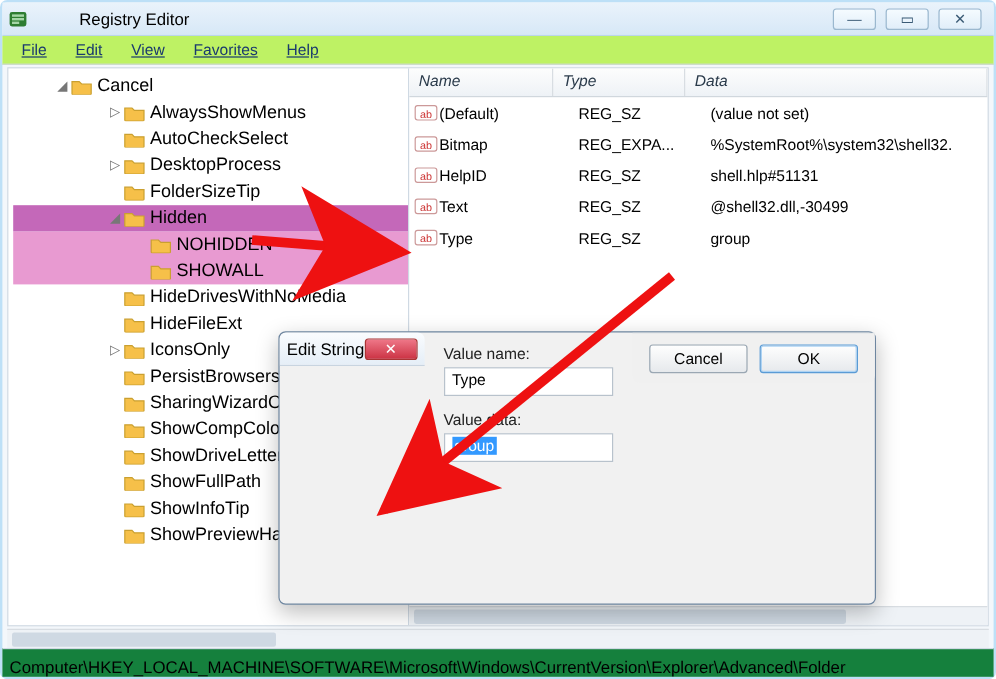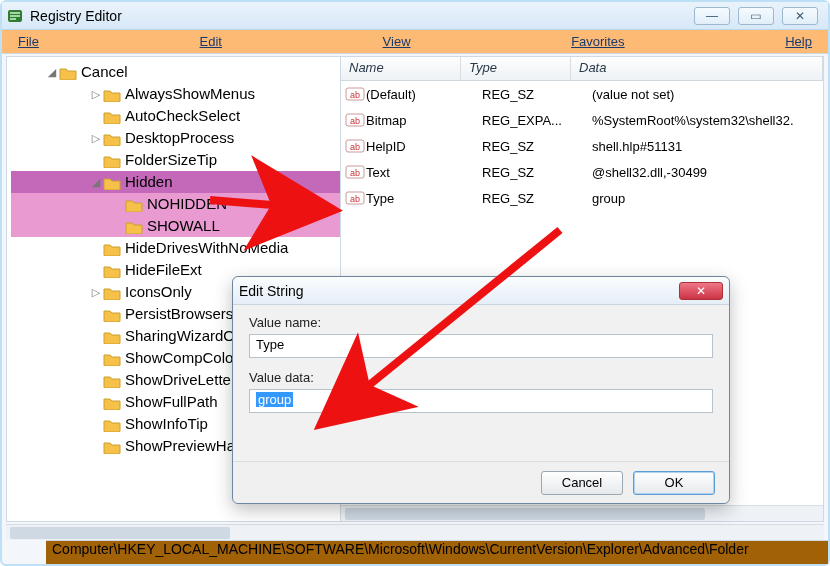--- a/index.html
+++ b/index.html
@@ -23,20 +23,21 @@
     display: flex;
     flex-direction: column;
   }
   .titlebar {
     height: 28px;
     background: linear-gradient(#eaf3fb,#d7e8f7);
     border-bottom: 1px solid #bcd6ea;
     display: flex;
     align-items: center;
     padding: 0 4px;
+    gap: 36px;
   }
   .titlebar .app-icon {
     width: 18px; height: 18px; margin-right: 6px;
     display: inline-flex; align-items: center; justify-content: center;
   }
   .title-text { font-size: 14px; }
   .window-controls { margin-left: auto; display: flex; gap: 8px; padding-right: 6px; }
   .wc-btn {
     width: 36px; height: 18px;
     border: 1px solid #9bb8cf; border-radius: 3px;
@@ -44,23 +45,22 @@
     display: inline-flex; align-items: center; justify-content: center;
     font-size: 12px; color: #3a5a75;
   }
   .close-btn { width: 36px; }
   .menubar {
     height: 24px;
     display: flex;
     align-items: center;
     padding: 0 6px;
     gap: 4px;
-    background: #fdba74;
+    background: #bef264;
     border-bottom: 1px solid #d0d7dd;
-    justify-content: space-between;
   }
   .menu-item { padding: 2px 10px; color: #1a3a6e; text-decoration: underline; cursor: default; }
   .content {
     flex: 1;
     display: flex;
     border: 1px solid #cfd9e3;
     margin: 2px 4px;
     background: #fff;
     position: relative;
   }
@@ -97,40 +97,40 @@
   }
   .list-header .col { padding:3px 8px; border-right:1px solid #d8dde2; color:#2a3a4a;font-style:italic;}
   .col-name{ width:120px;} .col-type{width:110px;} .col-data{flex:1;}
   .list-body { }
   .list-row { display:flex; align-items:center; height:26px; padding-left:4px;}
   .val-icon { width:20px; height:16px; margin-right:1px; display:inline-flex;}
   .val-icon svg{width:20px;height:16px;}
   .cell-name{width:116px;} .cell-type{width:110px;} .cell-data{flex:1; white-space:nowrap; overflow:hidden; text-overflow:clip;}
   .statusbar {
     height: 24px; border-top:1px solid #cfd9e3;
-    display:flex; align-items:flex-start; padding:0 6px;
-    background:#a16207; font-size:14px;
-    white-space:nowrap; overflow:hidden;margin-left:44px;
+    display:flex; align-items:flex-end; padding:0 6px;
+    background:#15803d; font-size:14px;
+    white-space:nowrap; overflow:hidden;
   }
   .scrollbar-h {
     height:16px; background:#eef2f6; border-top:1px solid #d8dde2;
     position:relative;
   }
   .scrollbar-h .thumb { position:absolute; top:2px; height:12px; background:#cfd9e3; border-radius:2px;}
 
   
   .dialog {
     position: absolute;
     left: 232px; top: 276px;
     width: 498px; height: 228px;
     border: 1px solid #6e86a0;
     border-radius: 6px;
     background: #f1f1f1;
     box-shadow: 0 6px 18px rgba(0,0,0,.25);
-    display:flex; flex-direction:column;
+    display:flex; flex-direction:row;
     z-index: 20;
   }
   .dialog-titlebar{
     height:28px; background:linear-gradient(#fafcfe,#e5eef7);
     border-bottom:1px solid #c8d4e0; border-radius:6px 6px 0 0;
     display:flex; align-items:center; padding:0 6px;
   }
   .dialog-title{ font-size:14px; }
   .dlg-close{
     margin-left:auto; width:44px;height:18px; border-radius:3px;

